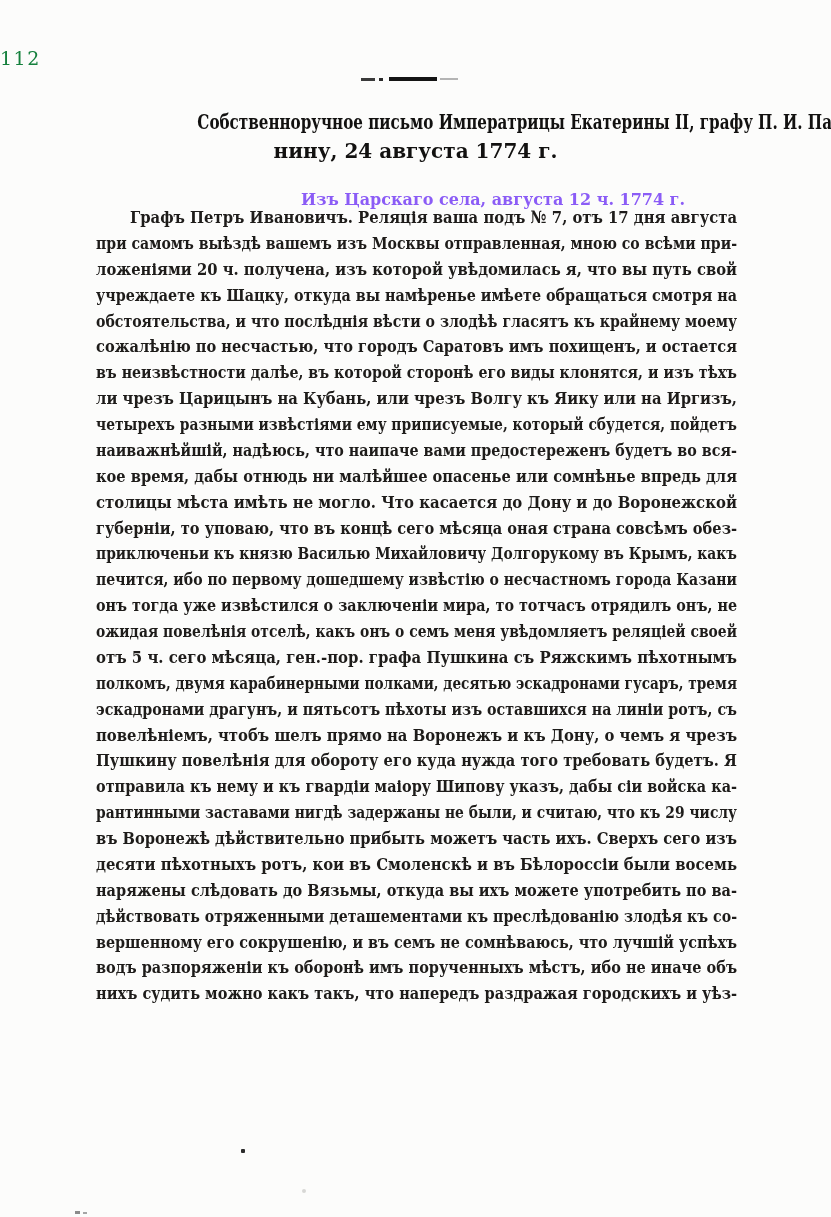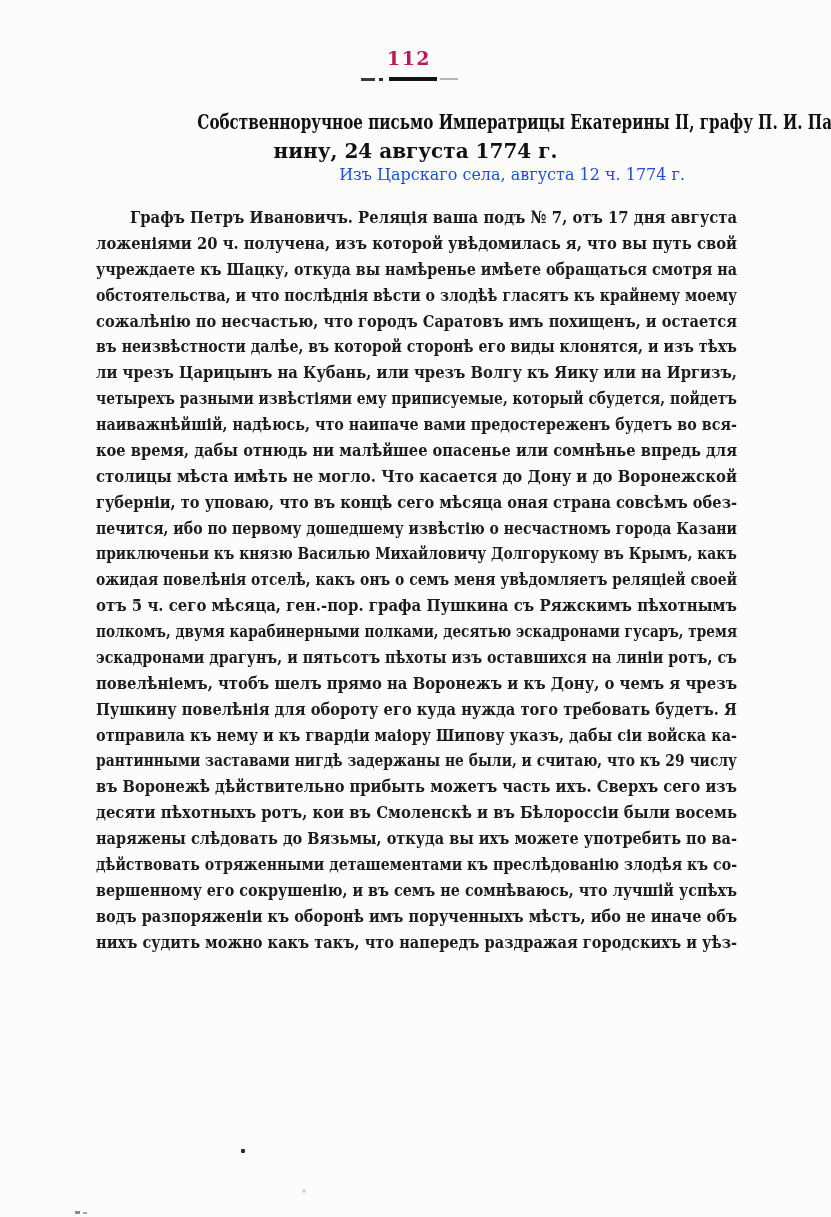--- a/index.html
+++ b/index.html
@@ -16,25 +16,25 @@
     font-family: "DejaVu Serif", serif;
     color: #1e1c1a;
     overflow: hidden;
   }
   
   .pagenum {
     position: absolute;
     top: 47px;
     left: 0;
     width: 818px;
-    text-align: center;
+    text-align: left;
     font-size: 19px;
-    font-weight: bold;
+    font-weight: normal;
     letter-spacing: 1.5px;
-    color: #be185d;
+    color: #15803d;
   }
   
   .rule {
     position: absolute;
     top: 77px;
     left: 361px;
     height: 4px;
     display: flex;
     align-items: center;
   }
@@ -52,26 +52,26 @@
     margin: 0;
     font-size: 20px;
     font-weight: bold;
     color: #121110;
   }
   .trow { text-align: center; height: 29px; line-height: 29px; white-space: nowrap; }
   .trow .tl { display: inline-block; transform-origin: center center; }
   
   .dateline {
     position: absolute;
-    top: 165px;
+    top: 190px;
     right: 146px;
     font-size: 16px;
-    font-weight: normal;
+    font-weight: bold;
     white-space: nowrap;
-    color: #1d4ed8;
+    color: #8b5cf6;
   }
   
   .bodytext {
     position: absolute;
     top: 205px;
     left: 96px;
     width: 641px;
     text-align: center;
   }
   .line {
@@ -113,33 +113,35 @@
     </div>
     <div class="trow">
       <span class="tl">нину, 24 августа 1774 г.</span>
     </div>
   </h1>
 
   <div class="dateline">Изъ Царскаго села, августа 12 ч. 1774 г.</div>
 
   <div class="bodytext" id="letter-body">
       <div class="line indent"><span style="transform: scaleX(0.872);">Графъ Петръ Ивановичъ. Реляція ваша подъ № 7, отъ 17 дня августа</span></div>
+      <div class="line"><span style="transform: scaleX(0.8286);">при самомъ выѣздѣ вашемъ изъ Москвы отправленная, мною со всѣми при-</span></div>
       <div class="line"><span style="transform: scaleX(0.8696);">ложеніями 20 ч. получена, изъ которой увѣдомилась я, что вы путь свой</span></div>
       <div class="line"><span style="transform: scaleX(0.8426);">учреждаете къ Шацку, откуда вы намѣренье имѣете обращаться смотря на</span></div>
       <div class="line"><span style="transform: scaleX(0.8309);">обстоятельства, и что послѣднія вѣсти о злодѣѣ гласятъ къ крайнему моему</span></div>
       <div class="line"><span style="transform: scaleX(0.8598);">сожалѣнію по несчастью, что городъ Саратовъ имъ похищенъ, и остается</span></div>
       <div class="line"><span style="transform: scaleX(0.8349);">въ неизвѣстности далѣе, въ которой сторонѣ его виды клонятся, и изъ тѣхъ</span></div>
       <div class="line"><span style="transform: scaleX(0.8703);">ли чрезъ Царицынъ на Кубань, или чрезъ Волгу къ Яику или на Иргизъ,</span></div>
       <div class="line"><span style="transform: scaleX(0.816);">четырехъ разными извѣстіями ему приписуемые, который сбудется, пойдетъ</span></div>
       <div class="line"><span style="transform: scaleX(0.8417);">наиважнѣйшій, надѣюсь, что наипаче вами предостереженъ будетъ во вся-</span></div>
       <div class="line"><span style="transform: scaleX(0.8623);">кое время, дабы отнюдь ни малѣйшее опасенье или сомнѣнье впредь для</span></div>
       <div class="line"><span style="transform: scaleX(0.8774);">столицы мѣста имѣть не могло. Что касается до Дону и до Воронежской</span></div>
       <div class="line"><span style="transform: scaleX(0.8592);">губерніи, то уповаю, что въ концѣ сего мѣсяца оная страна совсѣмъ обез-</span></div>
+      <div class="line"><span style="transform: scaleX(0.8154);">приключеньи къ князю Василью Михайловичу Долгорукому въ Крымъ, какъ</span></div>
       <div class="line"><span style="transform: scaleX(0.8267);">печится, ибо по первому дошедшему извѣстію о несчастномъ города Казани</span></div>
-      <div class="line"><span style="transform: scaleX(0.8154);">приключеньи къ князю Василью Михайловичу Долгорукому въ Крымъ, какъ</span></div>
+      <div class="line"><span style="transform: scaleX(0.8442);">онъ тогда уже извѣстился о заключеніи мира, то тотчасъ отрядилъ онъ, не</span></div>
       <div class="line"><span style="transform: scaleX(0.8177);">ожидая повелѣнія отселѣ, какъ онъ о семъ меня увѣдомляетъ реляціей своей</span></div>
       <div class="line"><span style="transform: scaleX(0.8776);">отъ 5 ч. сего мѣсяца, ген.-пор. графа Пушкина съ Ряжскимъ пѣхотнымъ</span></div>
       <div class="line"><span style="transform: scaleX(0.8028);">полкомъ, двумя карабинерными полками, десятью эскадронами гусаръ, тремя</span></div>
       <div class="line"><span style="transform: scaleX(0.8379);">эскадронами драгунъ, и пятьсотъ пѣхоты изъ оставшихся на линіи ротъ, съ</span></div>
       <div class="line"><span style="transform: scaleX(0.8732);">повелѣніемъ, чтобъ шелъ прямо на Воронежъ и къ Дону, о чемъ я чрезъ</span></div>
       <div class="line"><span style="transform: scaleX(0.8625);">Пушкину повелѣнія для обороту его куда нужда того требовать будетъ. Я</span></div>
       <div class="line"><span style="transform: scaleX(0.8499);">отправила къ нему и къ гвардіи маіору Шипову указъ, дабы сіи войска ка-</span></div>
       <div class="line"><span style="transform: scaleX(0.8157);">рантинными заставами нигдѣ задержаны не были, и считаю, что къ 29 числу</span></div>
       <div class="line"><span style="transform: scaleX(0.8632);">въ Воронежѣ дѣйствительно прибыть можетъ часть ихъ. Сверхъ сего изъ</span></div>
       <div class="line"><span style="transform: scaleX(0.8738);">десяти пѣхотныхъ ротъ, кои въ Смоленскѣ и въ Бѣлороссіи были восемь</span></div>

